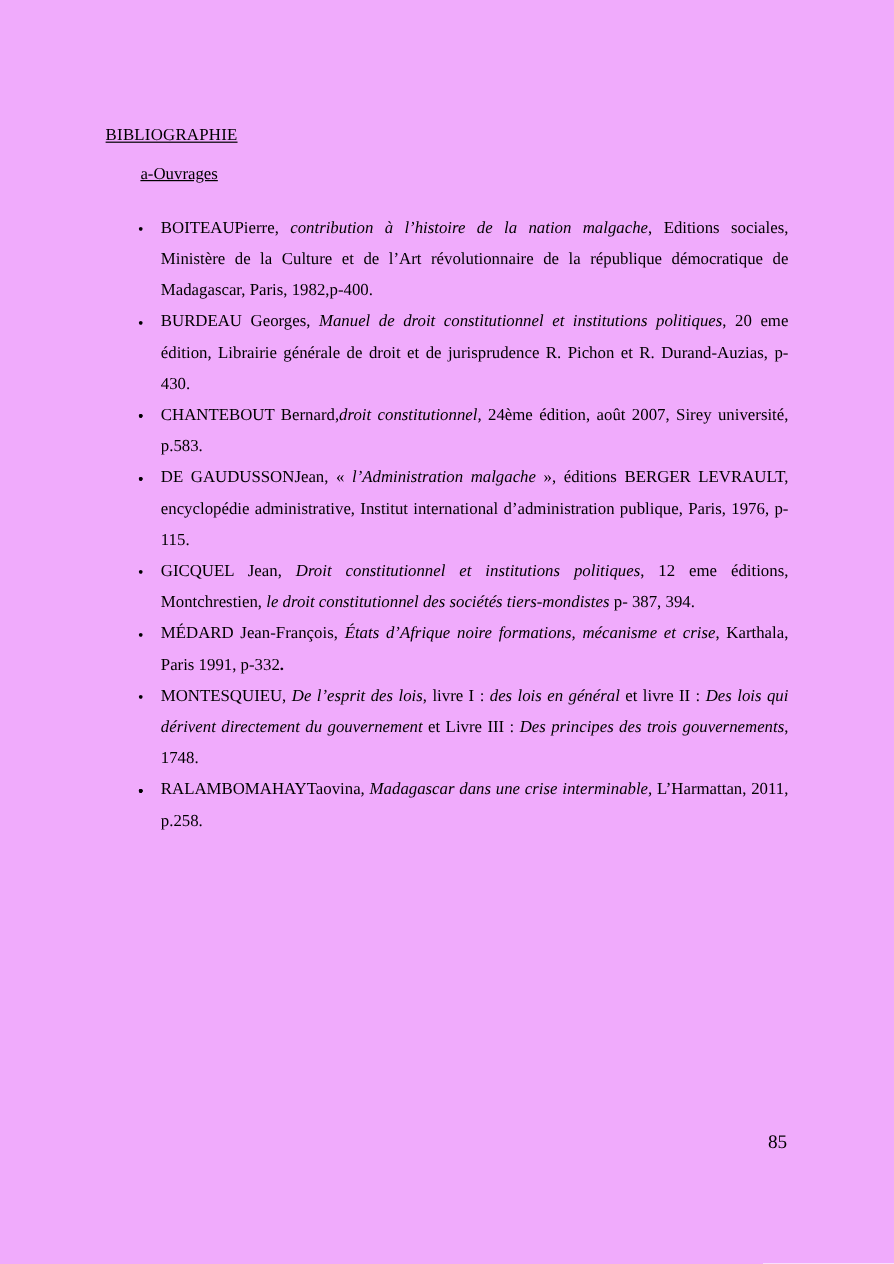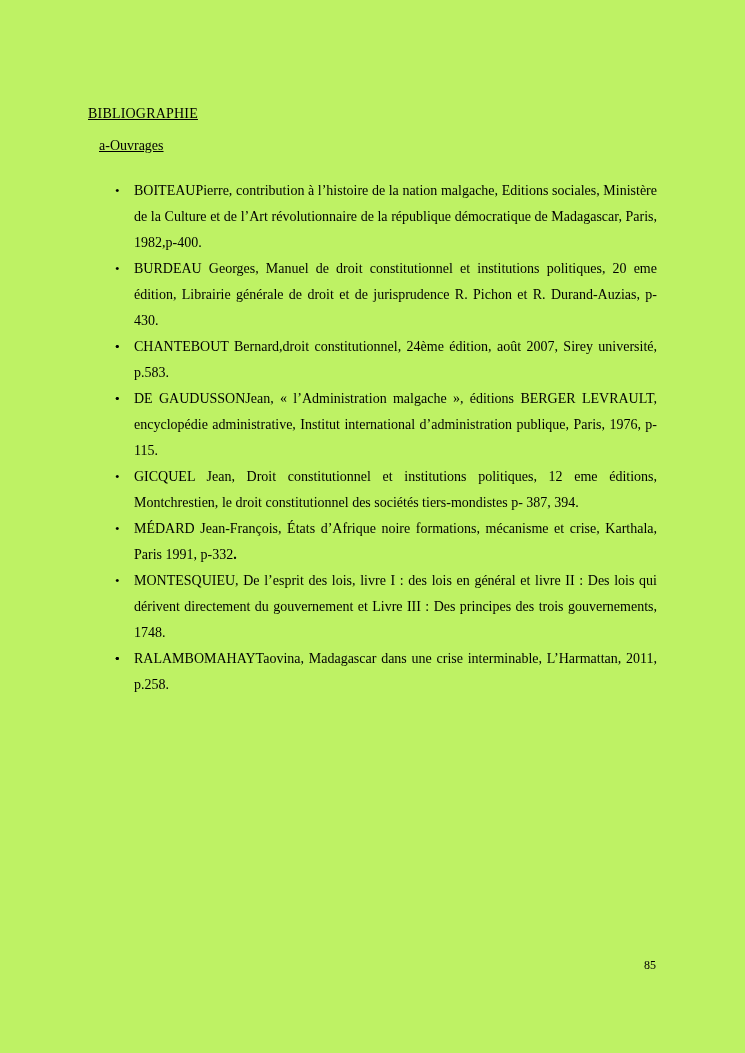--- a/index.html
+++ b/index.html
@@ -3,39 +3,39 @@
 <meta charset="utf-8">
 <style>
   * { margin: 0; padding: 0; box-sizing: border-box; }
   html, body { background: #ffffff; }
   body { font-family: "Liberation Serif", serif; color: #000; }
 
   .page {
     position: relative;
     width: 745px;
     height: 1053px;
-    background: #bef264;
+    background: #f0abfc;
     padding: 104px 88px 0 88px;
     overflow: hidden;
   }
 
   .doc-title {
     font-size: 14px;
     font-weight: normal;
     text-decoration: underline;
     letter-spacing: 0.2px;
     line-height: 20px;
   }
 
   .section-heading {
     font-size: 14px;
     font-weight: normal;
     text-decoration: underline;
     margin-top: 12px;
-    margin-left: 11px;
+    margin-left: 29px;
     line-height: 20px;
   }
 
   .bib-list { margin-top: 22px; }
 
   .entry {
     position: relative;
     padding-left: 46px;
     text-align: justify;
     font-size: 14px;
@@ -43,28 +43,28 @@
   }
 
   .entry .bullet {
     position: absolute;
     left: 27px;
     top: 0;
     font-size: 13px;
     line-height: 26px;
   }
 
-  .seg-i { }
+  .seg-i { font-style: italic; }
   .seg-b { font-weight: bold; }
 
   .page-number {
     position: absolute;
     right: 89px;
-    bottom: 80px;
-    font-size: 12px;
+    bottom: 92px;
+    font-size: 16px;
     line-height: 16px;
   }
 </style>
 </head>
 <body>
 
 <div class="page">
   <h1 class="doc-title">BIBLIOGRAPHIE</h1>
   <h2 class="section-heading">a-Ouvrages</h2>
   <div class="bib-list" id="bib-list">

